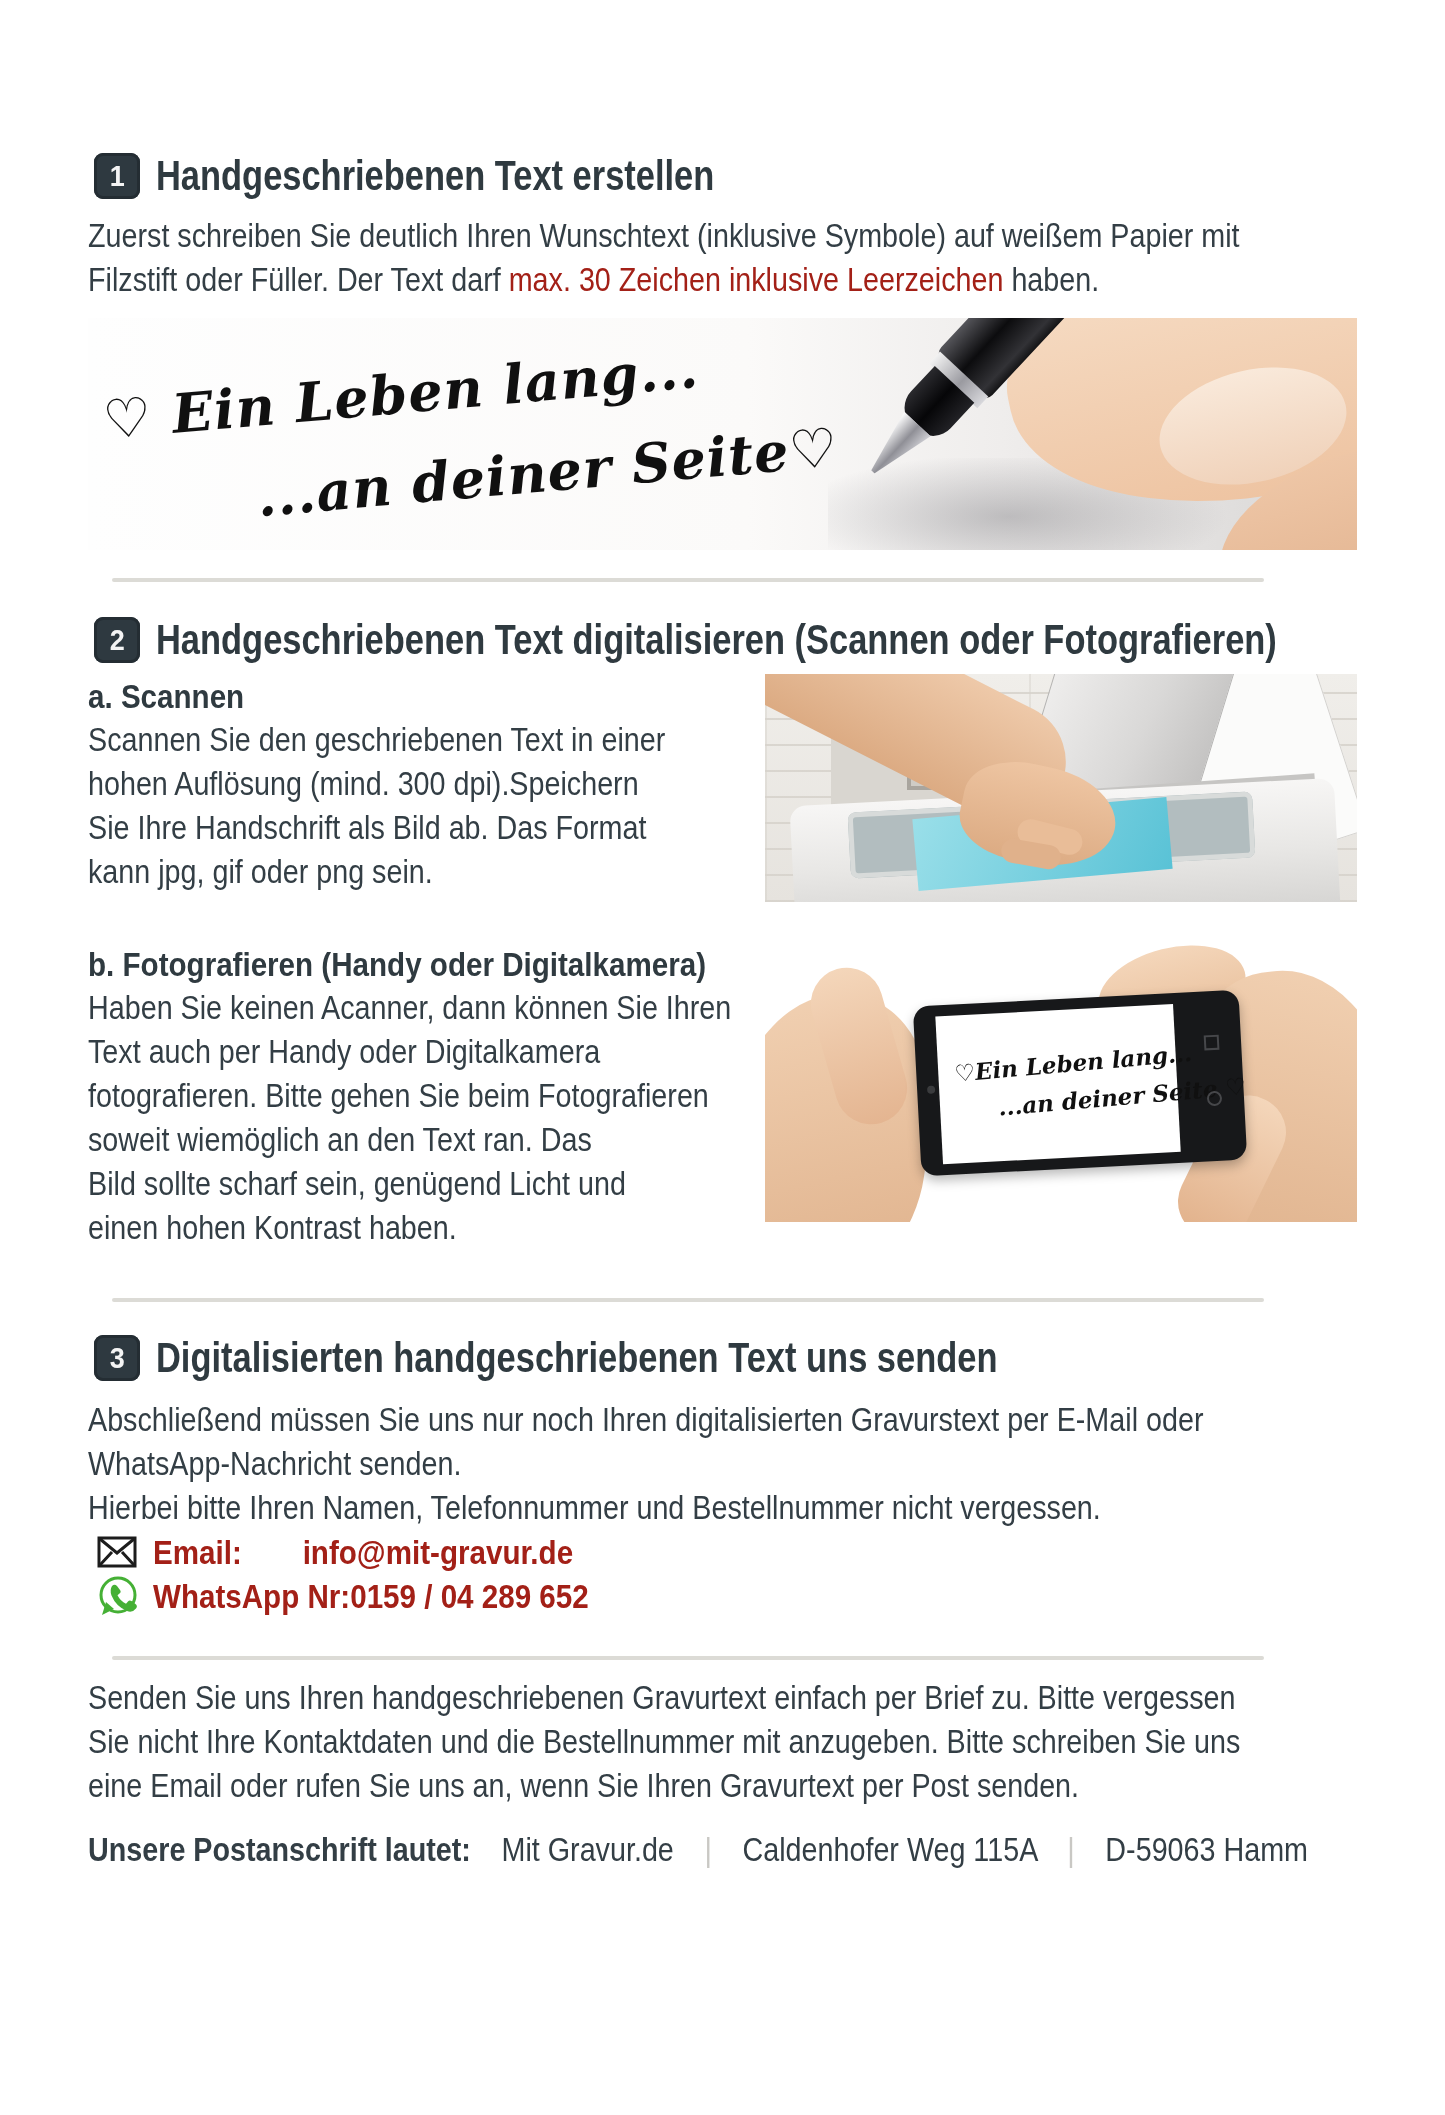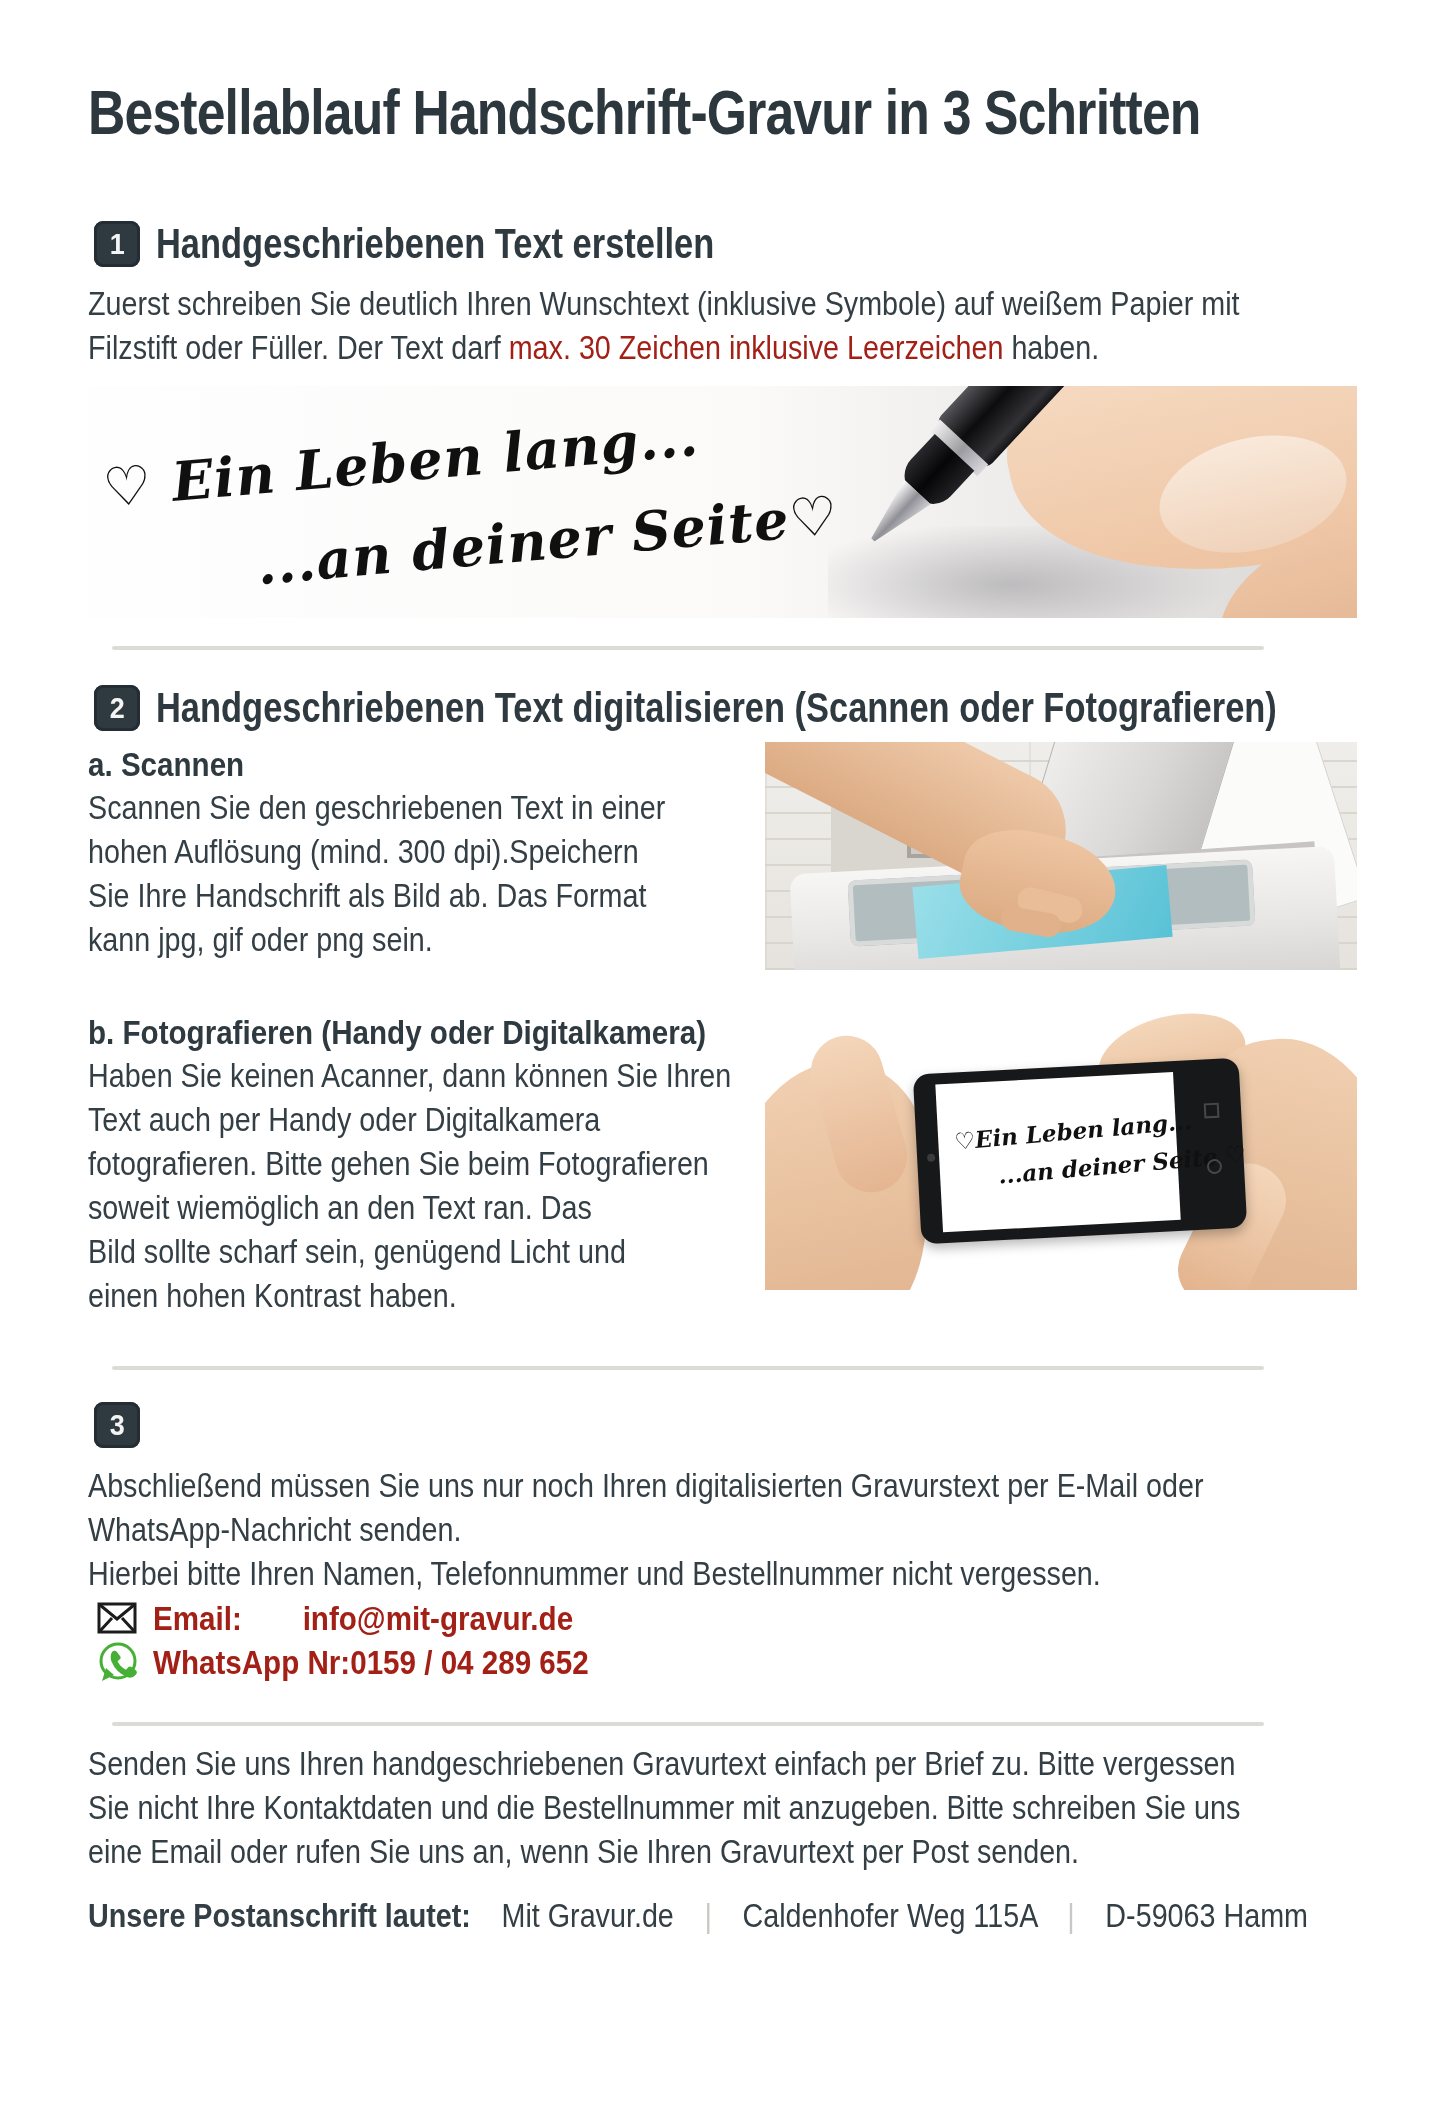--- a/index.html
+++ b/index.html
@@ -144,21 +144,20 @@
   .ph-hw2 { left:58px; top:76px; }
 
   svg { display:block; }
 </style>
 </head>
 <body>
 
 <div class="page">
 
   
-  <h1><span class="t">Bestellablauf Handschrift-Gravur in 3 Schritten</span></h1>
 
   
   <div class="step-header" style="margin-top:74px;">
     <div class="badge">
         <span>1</span>
       </div>
     <h2 class="step-heading"><span class="t">Handgeschriebenen Text erstellen</span></h2>
   </div>
 
   <p class="body-txt cond-b" style="margin-top:14px;"><span>Zuerst schreiben Sie deutlich Ihren Wunschtext (inklusive Symbole) auf weißem Papier mit
@@ -247,20 +246,21 @@
     </div>
   </div>
 
   <div class="divider" style="margin-top:48px;"></div>
 
   
   <div class="step-header" style="margin-top:32px;">
     <div class="badge">
         <span>3</span>
       </div>
+    <h2 class="step-heading"><span class="t">Digitalisierten handgeschriebenen Text uns senden</span></h2>
   </div>
 
   <p class="body-txt cond-b" style="margin-top:16px;">Abschließend müssen Sie uns nur noch Ihren digitalisierten Gravurstext per E-Mail oder
 WhatsApp-Nachricht senden.
 Hierbei bitte Ihren Namen, Telefonnummer und Bestellnummer nicht vergessen.</p>
 
   
   <div style="margin-top:0;">
     <div class="contact-row">
       <div class="contact-icon">

